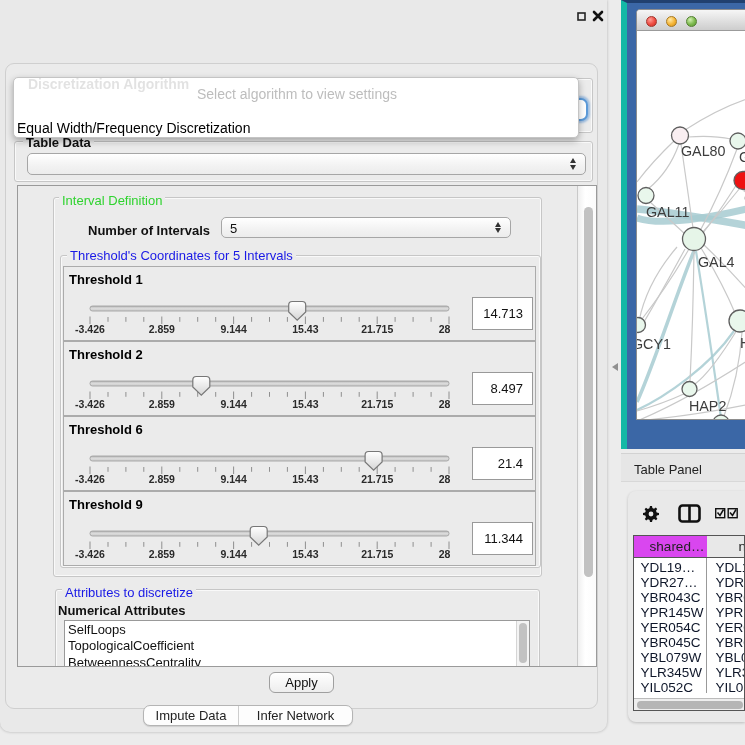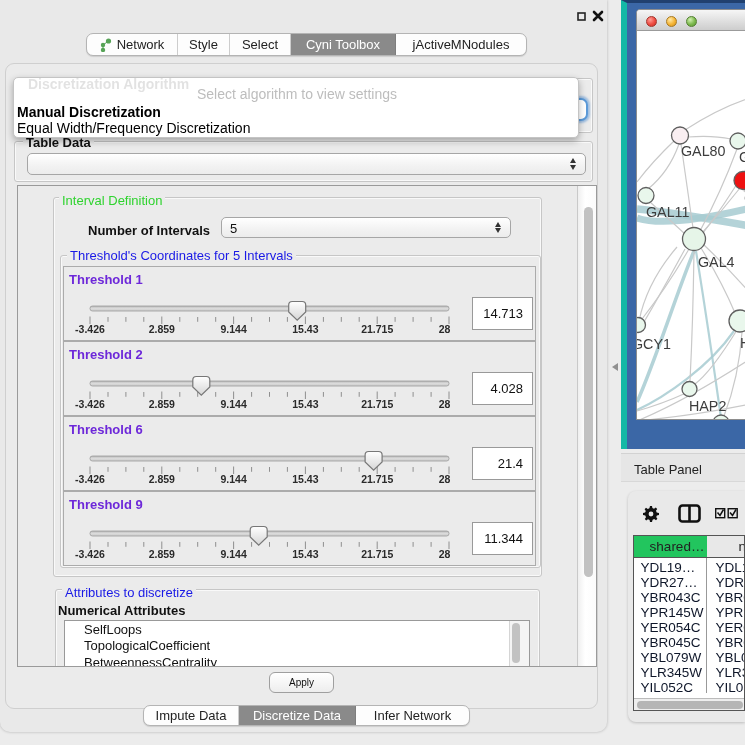--- a/index.html
+++ b/index.html
@@ -21,29 +21,29 @@
 .combo .tx{position:absolute;left:8px;top:3px}
 .arr{position:absolute;width:0;height:0;border-left:3.5px solid transparent;border-right:3.5px solid transparent}
 .aru{border-bottom:5px solid #333}
 .ard{border-top:5px solid #333}
 
 #spane{position:absolute;left:11px;top:121px;width:580px;height:482px;border:1px solid #9a9a9a;background:#ebebeb;overflow:hidden}
 #vsb{position:absolute;right:0px;top:0;width:19px;height:100%;background:linear-gradient(90deg,#efefef,#ffffff 40%,#fbfbfb);border-left:1px solid #c9c9c9}
 #vsb .th{position:absolute;left:6px;width:9px;border-radius:4.5px;background:#c2c2c2}
 
 .thp{position:absolute;left:63px;width:473px;height:75px;border:1px solid #ababab;background:#ebebeb}
-.tht{position:absolute;left:5px;top:5px;font-size:13px;font-weight:bold;color:#6d28d9}
+.tht{position:absolute;left:5px;top:5px;font-size:13px;font-weight:bold;color:#000000}
 .vbox{position:absolute;left:408px;top:30px;width:61px;height:33px;background:#fff;border:1px solid #999;font-size:13px;color:#111;text-align:right;line-height:31px;padding-right:9px}
 
 #nlist{position:absolute;left:46px;top:434px;width:466px;height:62px;background:#fff;border:1px solid #999;font-size:13px;color:#111}
-#nlist div{padding-left:19px;height:16.8px;line-height:16.8px}
+#nlist div{padding-left:3px;height:16.8px;line-height:16.8px}
 #nlist .sb{position:absolute;right:0;top:0;width:13px;height:100%;background:#f4f4f4;border-left:1px solid #d5d5d5}
 #nlist .sb i{position:absolute;left:2px;top:2px;width:8px;height:40px;background:#c2c2c2;border-radius:4px;display:block}
 
-#apply{position:absolute;left:263px;top:608px;width:65px;height:21px;background:linear-gradient(#ffffff,#ededed);border:1px solid #9f9f9f;border-radius:6px;font-size:10px;color:#111;text-align:center;line-height:19px}
+#apply{position:absolute;left:263px;top:608px;width:65px;height:21px;background:linear-gradient(#ffffff,#ededed);border:1px solid #9f9f9f;border-radius:6px;font-size:13px;color:#111;text-align:center;line-height:19px}
 
 #popup{position:absolute;left:7px;top:13px;width:566px;height:61px;background:#fff;border:1px solid #c4c4c4;border-radius:5px;box-shadow:0 3px 7px rgba(0,0,0,0.3);font-size:14px}
 
 #netpane{position:absolute;left:621px;top:0;width:124px;height:449px;background:#3b67a6;border-top:3px solid #20406f;border-left:6px solid #14b8a6}
 #macwin{position:absolute;left:9px;top:6px;width:120px;height:411px;background:#fff;border:1px solid #8d8d8d;border-radius:4px 4px 0 0;overflow:hidden}
 #mactb{position:absolute;left:0;top:0;width:100%;height:21px;background:linear-gradient(#f6f6f6,#cdcdcd);border-bottom:1px solid #9b9b9b}
 .tl{position:absolute;top:5.5px;width:11px;height:11px;border-radius:50%}
 #tpbar{position:absolute;left:621px;top:453px;width:124px;height:29px;background:#e6e6e6;border-top:1px solid #d2d2d2;border-bottom:1px solid #d8d8d8}
 #tpbar span{position:absolute;left:13px;top:8px;font-size:13px;color:#222}
 #twin{position:absolute;left:628px;top:491px;width:117px;height:231px;background:#e9e9e9;border-radius:8px 0 0 8px;box-shadow:0 1px 3px rgba(0,0,0,0.2)}
@@ -70,32 +70,20 @@
 </defs>
   </svg>
 
 <div id="lwin">
  <svg class="wbtn" style="left:577px;top:12px" width="9" height="9">
       <rect x="1" y="1" width="7" height="7" fill="none" stroke="#222" stroke-width="1.6"></rect>
     </svg>
  <svg class="wbtn" style="left:592px;top:10px" width="12" height="12">
       <path d="M2,2 L10,10 M10,2 L2,10" stroke="#111" stroke-width="2.6" stroke-linecap="round"></path>
     </svg>
- <div class="tabbar" style="left:86px;top:33px;height:23px">
-  <div class="seg" style="width:91px"><svg width="12" height="14" style="margin-right:5px">
-          <circle cx="8.5" cy="3" r="2.6" fill="#57a357"></circle>
-          <circle cx="3" cy="7" r="2.2" fill="#57a357"></circle>
-          <circle cx="3" cy="12" r="2.2" fill="#57a357"></circle>
-          <path d="M3,7 L8.5,3 M3,7 L3,12" stroke="#57a357" stroke-width="1"></path>
-        </svg>Network</div>
-  <div class="seg" style="width:52px">Style</div>
-  <div class="seg" style="width:61px">Select</div>
-  <div class="seg sel" style="width:105px">Cyni Toolbox</div>
-  <div class="seg" style="width:130px">jActiveMNodules</div>
- </div>
  <div id="cpanel">
 
   <div class="grp" style="left:8px;top:14px;width:579px;height:55px"></div>
   <div style="position:absolute;left:21px;top:34px;width:561px;height:23px;background:#fff;border:2.5px solid #5c9ad8;border-radius:7px;box-shadow:0 0 2px 1.5px rgba(100,155,215,0.55)"></div>
 
   <div class="grp" style="left:8px;top:77px;width:579px;height:41px"></div>
   <div class="grplab" style="left:17px;top:71px;color:#111;font-weight:bold">Table Data</div>
   <div class="combo" style="left:21px;top:89px;width:559px;height:22px">
    <i class="arr aru" style="right:9px;top:4px"></i>
         <i class="arr ard" style="right:9px;bottom:4px"></i>
@@ -178,21 +166,21 @@
               <line x1="367.1" y1="50" x2="367.1" y2="54.8" stroke="#8f8f8f" stroke-width="1"></line>
               <line x1="385.0" y1="49.5" x2="385.0" y2="57.0" stroke="#8f8f8f" stroke-width="1"></line>
   <path d="M 128.8,38 Q 128.8,34.5 132.3,34.5 L 142.3,34.5 Q 145.8,34.5 145.8,38 L 145.8,45 L 137.3,53.2 L 128.8,45 Z" fill="url(#thmb)" stroke="#777" stroke-width="1.2"></path>
   <text x="26" text-anchor="middle" font-size="10.5" font-weight="bold" fill="#2a2a2a" y="65.5">-3.426</text>
               <text x="97.8" text-anchor="middle" font-size="10.5" font-weight="bold" fill="#2a2a2a" y="65.5">2.859</text>
               <text x="169.6" text-anchor="middle" font-size="10.5" font-weight="bold" fill="#2a2a2a" y="65.5">9.144</text>
               <text x="241.4" text-anchor="middle" font-size="10.5" font-weight="bold" fill="#2a2a2a" y="65.5">15.43</text>
               <text x="313.2" text-anchor="middle" font-size="10.5" font-weight="bold" fill="#2a2a2a" y="65.5">21.715</text>
               <text x="380.5" text-anchor="middle" font-size="10.5" font-weight="bold" fill="#2a2a2a" y="65.5">28</text>
  </svg>
- <div class="vbox">4.028</div>
+ <div class="vbox">8.497</div>
 </div>
           <div class="thp" style="top:416px">
  <div class="tht">Threshold 6</div>
  <svg width="473" height="75" style="position:absolute;left:0;top:0">
   <defs></defs>
   <rect x="26" y="39" width="359" height="5" rx="2.4" fill="url(#trk)" stroke="#9a9a9a" stroke-width="0.8"></rect>
   <line x1="26.0" y1="49.5" x2="26.0" y2="57.0" stroke="#8f8f8f" stroke-width="1"></line>
               <line x1="44.0" y1="50" x2="44.0" y2="54.8" stroke="#8f8f8f" stroke-width="1"></line>
               <line x1="61.9" y1="50" x2="61.9" y2="54.8" stroke="#8f8f8f" stroke-width="1"></line>
               <line x1="79.8" y1="50" x2="79.8" y2="54.8" stroke="#8f8f8f" stroke-width="1"></line>
@@ -274,27 +262,25 @@
     </div>
     <div id="vsb">
           <div class="th" style="top:21px;height:370px"></div>
         </div>
   </div>
   <div id="apply">Apply</div>
 
   <div id="popup">
     <div class="abs" style="left:14px;top:-2px;font-weight:bold;color:rgba(60,60,60,0.15)">Discretization Algorithm</div>
     <div class="abs" style="left:183px;top:8px;color:#bdbdbd">Select algorithm to view settings</div>
-    <div class="abs" style="left:3px;top:26px;font-weight:bold;color:#000">Manual Discretization</div>
     <div class="abs" style="left:3px;top:42px;color:#000">Equal Width/Frequency Discretization</div>
   </div>
  </div>
  <div class="tabbar" style="left:143px;top:705px;height:21px">
   <div class="seg" style="width:95px">Impute Data</div>
-  <div class="seg sel" style="width:117px">Discretize Data</div>
   <div class="seg" style="width:113px">Infer Network</div>
  </div>
 </div>
 
 <div id="netpane">
  <div id="macwin">
   <div id="mactb">
    <span class="tl" style="left:9px;background:radial-gradient(circle at 35% 30%,#ff9d96,#ee4b40 55%,#c33127);border:1px solid #a2322a"></span>
    <span class="tl" style="left:29px;background:radial-gradient(circle at 35% 30%,#ffe9a8,#f5b434 55%,#cd8f21);border:1px solid #a8791f"></span>
    <span class="tl" style="left:49px;background:radial-gradient(circle at 35% 30%,#d2f0b2,#7cb94d 55%,#5d9636);border:1px solid #527f31"></span>
@@ -361,21 +347,21 @@
  <svg style="position:absolute;left:87px;top:17px" width="24" height="11" viewBox="0 0 24 11">
       <g stroke="#111" fill="none" stroke-width="1.4">
         <rect x="0.7" y="0.7" width="9" height="9"></rect>
         <rect x="13.2" y="0.7" width="9" height="9"></rect>
         <path d="M2.5,4.5 L5,7.5 L8.5,1.5" stroke-width="1.5"></path>
         <path d="M15,4.5 L17.5,7.5 L21,1.5" stroke-width="1.5"></path>
       </g>
     </svg>
  <div id="ttab">
    <div id="thead">
-     <div style="position:absolute;left:0;top:0;width:88px;height:100%;background:#22c55e;border-right:1px solid #555;text-align:center;line-height:21px">shared…</div>
+     <div style="position:absolute;left:0;top:0;width:88px;height:100%;background:#d946ef;border-right:1px solid #555;text-align:center;line-height:21px">shared…</div>
      <div style="position:absolute;left:73px;top:0;right:0;height:100%;background:#e8e8e8;line-height:21px;padding-left:32px;white-space:nowrap">na</div>
    </div>
    <div style="position:absolute;left:0;top:21.5px;width:100%;height:135px;background:#fff;overflow:hidden">
      <div style="position:absolute;left:72.5px;top:0;width:1px;height:100%;background:#999"></div>
      <div class="trow" style="top:2.5px">
           <span class="c1">YDL19…</span>
           <span class="c2">YDL1</span>
         </div>
         <div class="trow" style="top:17.5px">
           <span class="c1">YDR27…</span>

